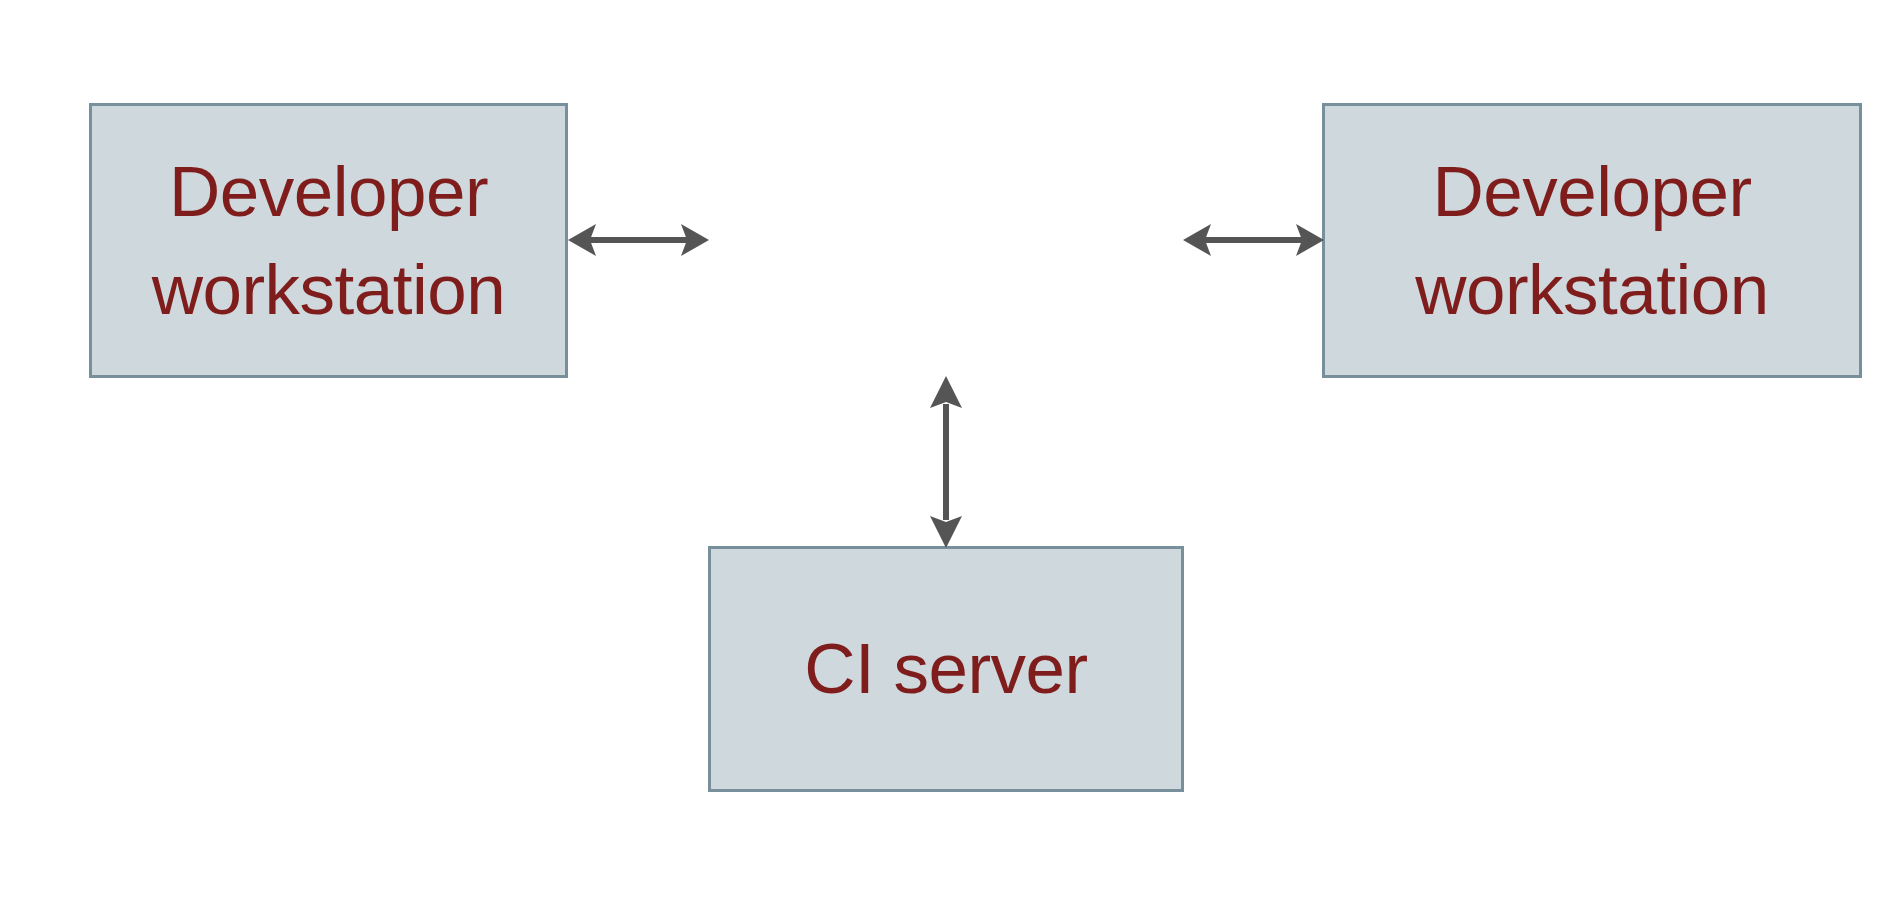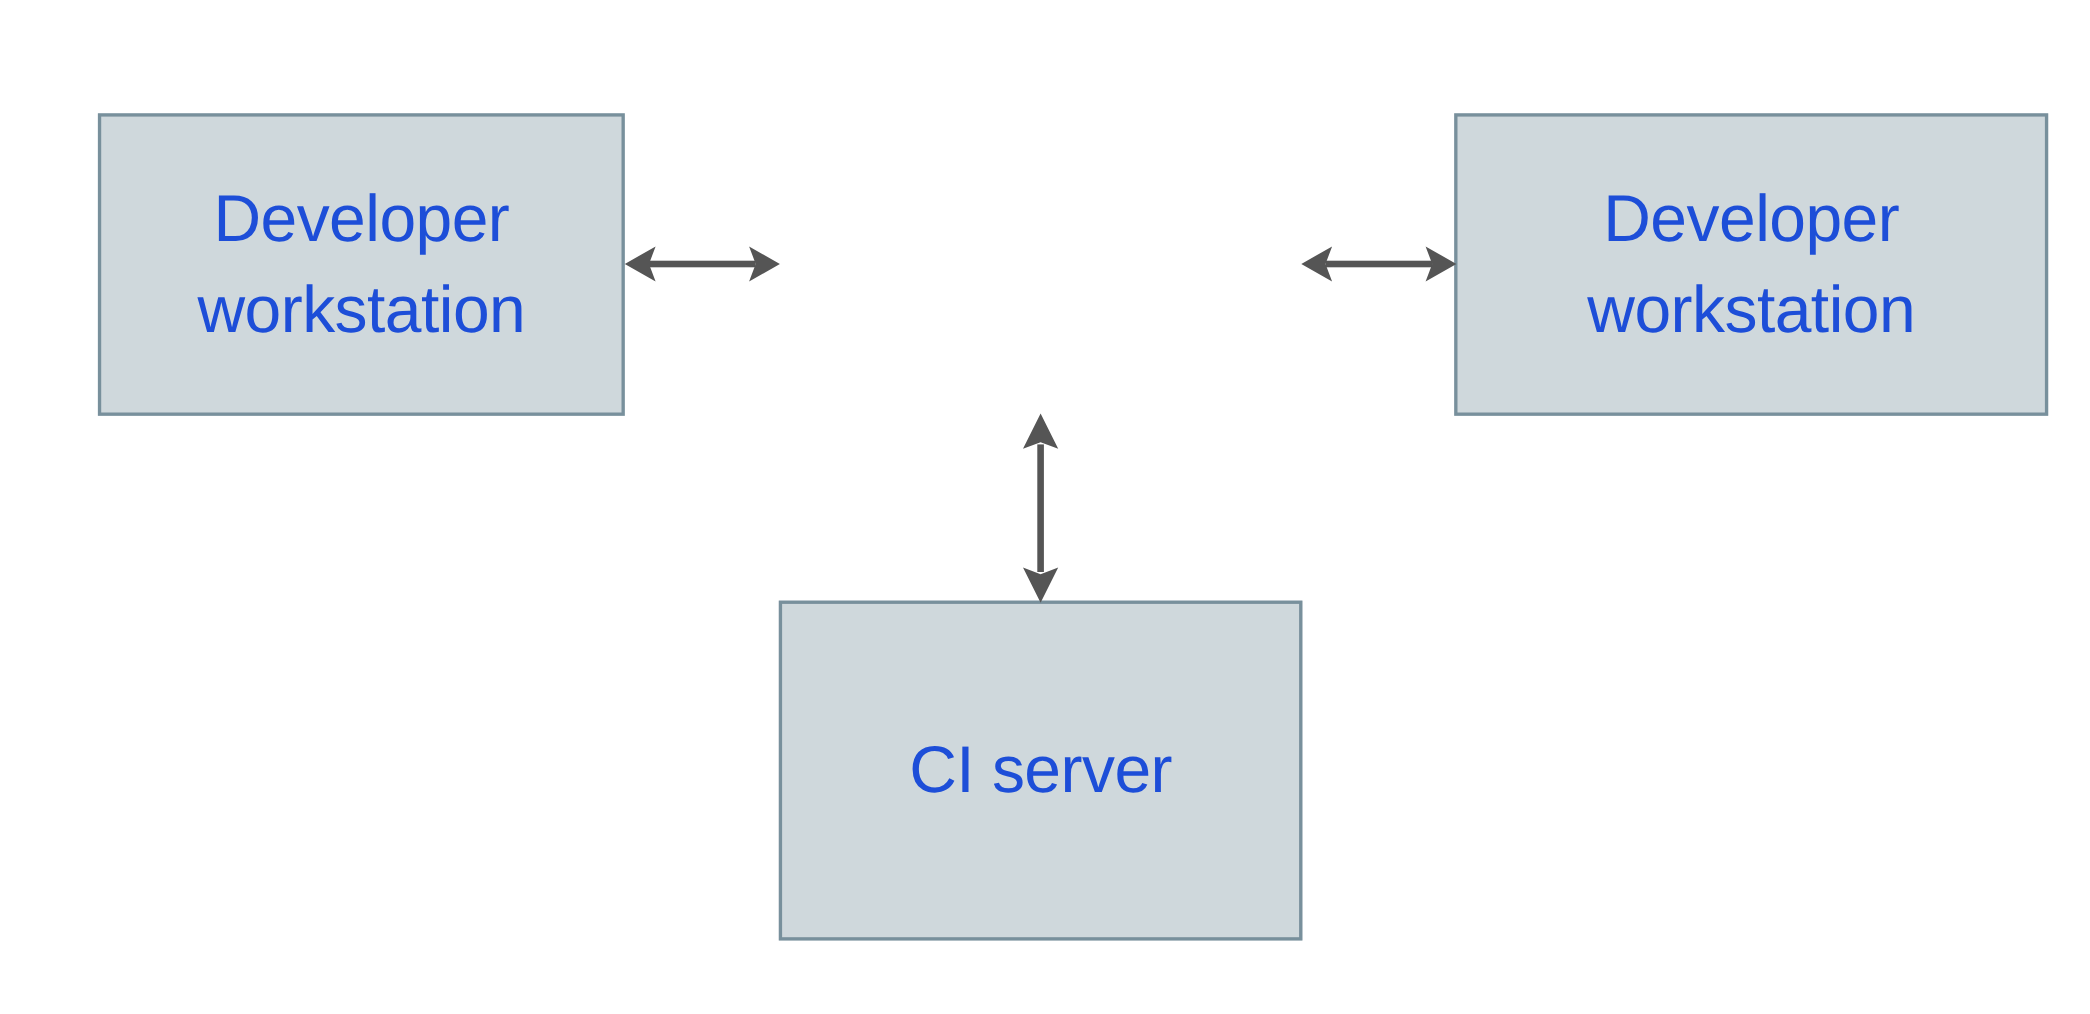--- a/index.html
+++ b/index.html
@@ -23,33 +23,33 @@
     box-sizing: border-box;
     background: #cfd8dc;
     border: 3px solid #78909c;
     display: flex;
     align-items: center;
     justify-content: center;
     text-align: center;
   }
   .node-label {
     font-family: "Liberation Sans", sans-serif;
-    font-size: 60px;
+    font-size: 71px;
     line-height: 1.38;
-    color: #1d4ed8;
+    color: #7f1d1d;
     font-weight: 400;
     letter-spacing: -0.5px;
     white-space: pre-line;
     padding: 0 4px;
   }
   
   #node-dev-left   { left: 89px;   top: 103px; width: 479px; height: 275px; }
   #node-shared     { left: 708px;  top: 103px; width: 475px; height: 275px; }
   #node-dev-right  { left: 1322px; top: 103px; width: 540px; height: 275px; }
-  #node-ci         { left: 708px;  top: 546px; width: 476px; height: 309px; }
+  #node-ci         { left: 708px;  top: 546px; width: 476px; height: 246px; }
 
   .connector {
     position: absolute;
     overflow: visible;
   }
   #conn-left-shared  { left: 566px;  top: 212px; width: 145px; height: 56px; }
   #conn-shared-right { left: 1181px; top: 212px; width: 145px; height: 56px; }
   #conn-shared-ci    { left: 918px;  top: 374px; width: 56px;  height: 176px; }
 </style>
 </head>

